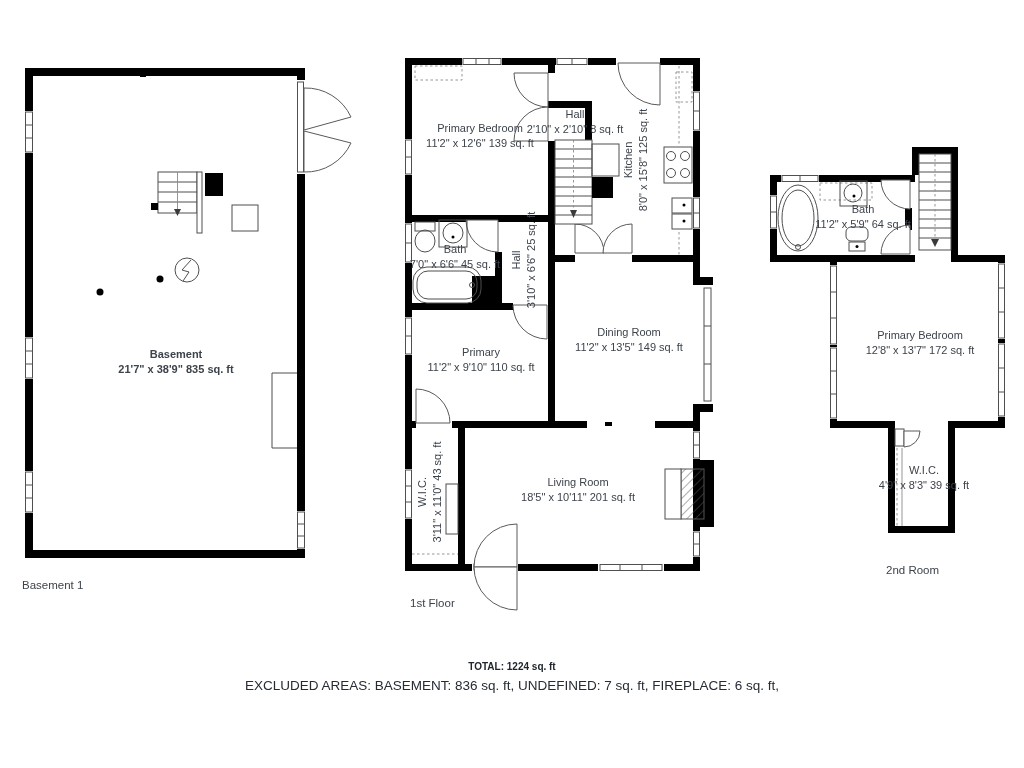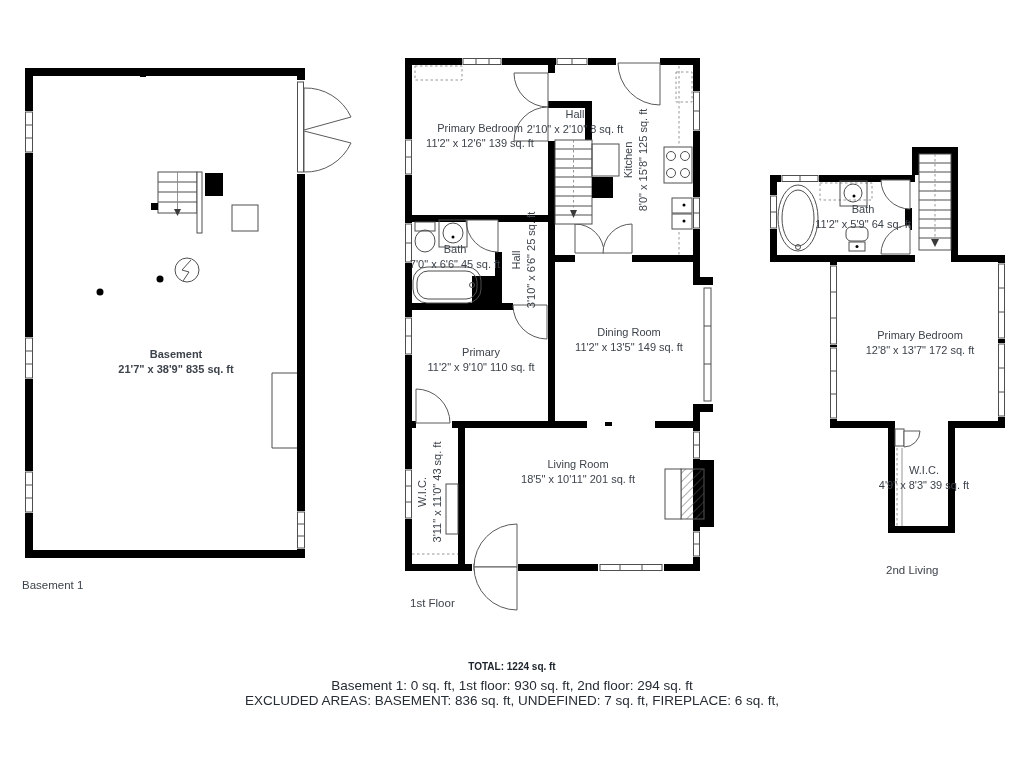--- a/index.html
+++ b/index.html
@@ -399,21 +399,21 @@
 <div class="rlabel" style="left:629px;top:340px;">
   <div>Dining Room</div>
   <div>11'2" x 13'5" 149 sq. ft</div>
 </div>
 
 <div class="rlabel v" style="left:430px;top:492px;">
   <div>W.I.C.</div>
   <div>3'11" x 11'0" 43 sq. ft</div>
 </div>
 
-<div class="rlabel" style="left:578px;top:472px;">
+<div class="rlabel" style="left:578px;top:490px;">
   <div>Living Room</div>
   <div>18'5" x 10'11" 201 sq. ft</div>
 </div>
 
 <div class="rlabel" style="left:863px;top:217px;">
   <div>Bath</div>
   <div>11'2" x 5'9" 64 sq. ft</div>
 </div>
 
 <div class="rlabel" style="left:920px;top:343px;">
@@ -421,21 +421,20 @@
   <div>12'8" x 13'7" 172 sq. ft</div>
 </div>
 
 <div class="rlabel" style="left:924px;top:478px;">
   <div>W.I.C.</div>
   <div>4'9" x 8'3" 39 sq. ft</div>
 </div>
 
 <div class="flabel" style="left:22px;top:579px;">Basement 1</div>
 <div class="flabel" style="left:410px;top:597px;">1st Floor</div>
-<div class="flabel" style="left:886px;top:564px;">2nd Living</div>
+<div class="flabel" style="left:886px;top:564px;">2nd Room</div>
 
 <div class="summary">
   <div class="total">TOTAL: 1224 sq. ft</div>
-  <div>Basement 1: 0 sq. ft, 1st floor: 930 sq. ft, 2nd floor: 294 sq. ft</div>
   <div>EXCLUDED AREAS: BASEMENT: 836 sq. ft, UNDEFINED: 7 sq. ft, FIREPLACE: 6 sq. ft,</div>
 </div>
 
 </div>
 
 </body></html>

